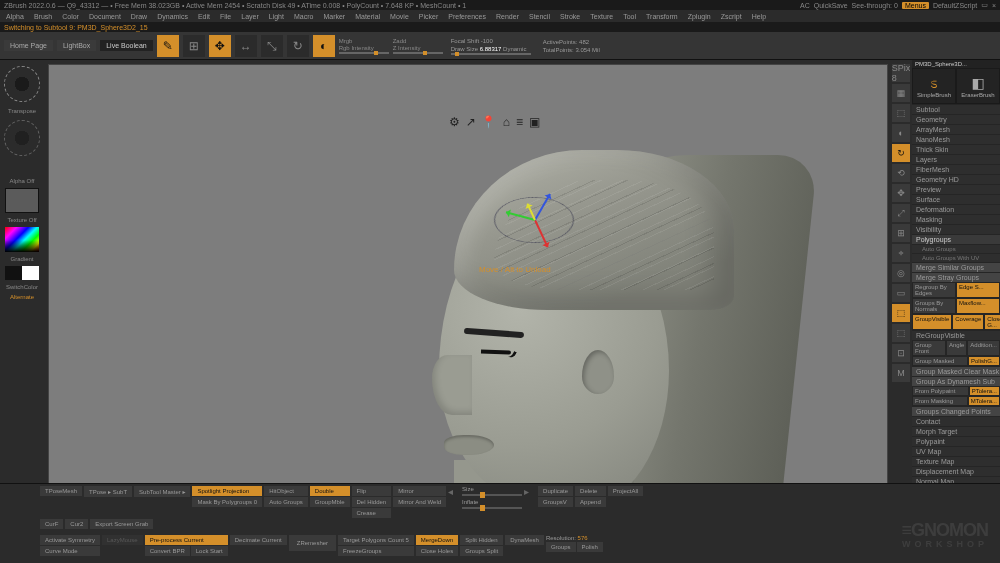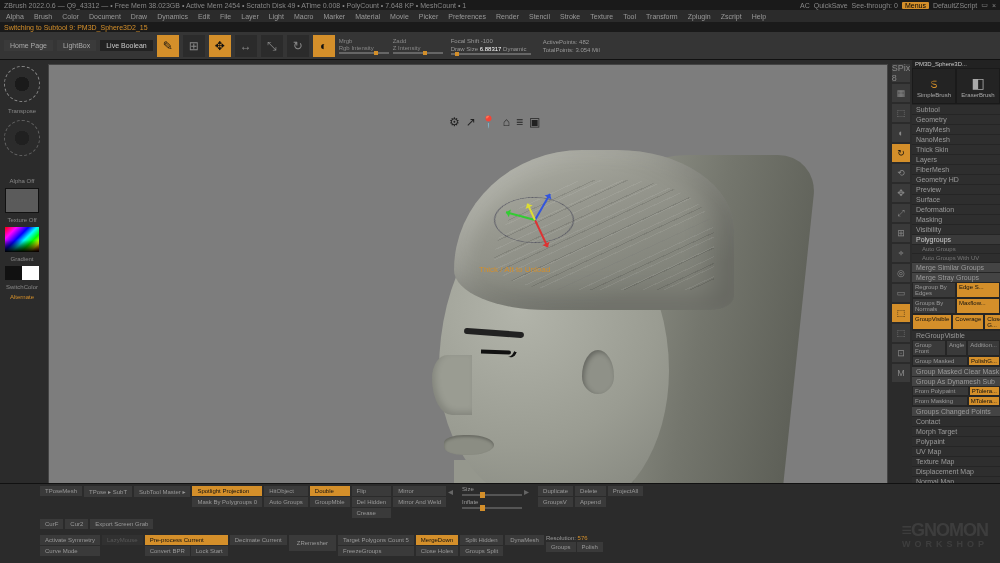--- a/index.html
+++ b/index.html
@@ -374,21 +374,21 @@
           <span>≡</span>
           <span>▣</span>
         </div>
       <div class="gizmo">
         <div class="gizmo-ring"></div>
         <div class="arrow ar"></div>
         <div class="arrow ag"></div>
         <div class="arrow ab"></div>
         <div class="arrow ay"></div>
       </div>
-      <div class="tooltip">Thick / Alt to Unload</div>
+      <div class="tooltip">Move / Alt to Unload</div>
     </div>
   </div>
 
   <div class="view-tools" id="viewtools">
       <div class="vt">SPix 8</div>
       <div class="vt">▦</div>
       <div class="vt">⬚</div>
       <div class="vt">◐</div>
       <div class="vt on">↻</div>
       <div class="vt">⟲</div>

